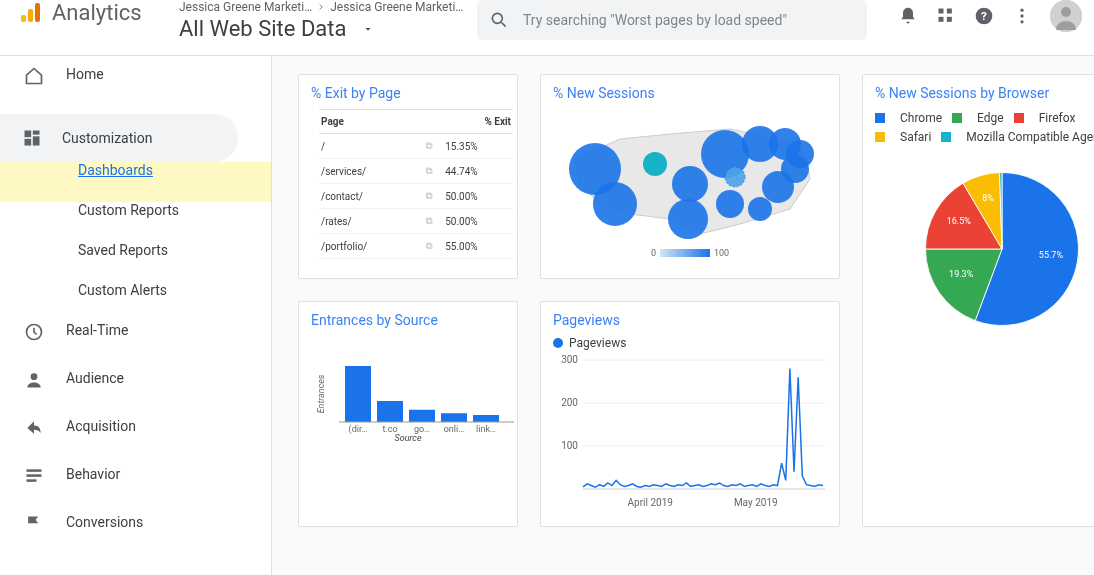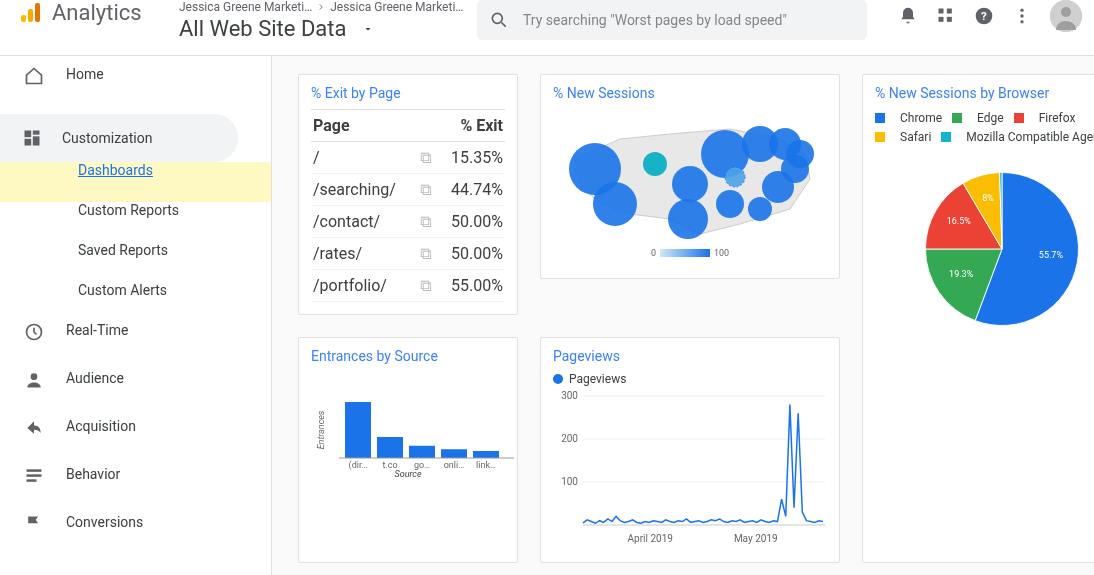--- a/index.html
+++ b/index.html
@@ -20,25 +20,25 @@
 .sidebar { width: 272px; border-right:1px solid #e0e0e0; overflow:hidden; padding-top:10px;}
 .nav-item { height:48px; display:flex; align-items:flex-start; gap:20px; padding:0 12px 0 22px; font-size:14px; color:#3c4043; cursor:pointer;}
 .nav-item.sub { padding-left: 78px; height:40px;}
 .nav-item.active-sub { background:#fef9c3; color:#1a73e8; border-right:0;text-decoration:underline;}
 .nav-item .icon { width:24px; color:#5f6368; display:flex; justify-content:center;}
 .pill { background:#f1f3f4; border-radius: 0 24px 24px 0; width: 238px; height:48px; margin-left:0; display:flex; align-items:center; padding-left:22px; gap:20px; font-size:14px;}
 .section-label { font-size:11px; color:#5f6368; padding: 14px 0 6px 22px; font-weight:500; letter-spacing:0.5px;}
 .content { flex:1; background:#fafafa; padding:18px 18px 18px 26px; display:grid; grid-template-columns: 220px 300px 280px; grid-auto-rows:min-content; gap:22px 22px; align-content:start; overflow:auto;}
 .card { background:#fff; border:1px solid #e0e0e0; border-radius:2px; padding:10px 12px 12px 12px; }
 .card-title { font-size:14px; color:#3b82f6; margin-bottom:8px;}
-.tbl { width:100%; font-size:16px; border-collapse:collapse;}
+.tbl { width:100%; font-size:10px; border-collapse:collapse;margin-left:8px;}
 .tbl th { text-align:left; border-top:1px solid #e0e0e0; border-bottom:1px solid #e0e0e0; padding:6px 2px; font-weight:700;}
 .tbl th:last-child { text-align:right;}
 .tbl td { border-bottom:1px solid #f1f1f1; padding:6px 2px;}
-.tbl td:last-child { text-align:right;}
+.tbl td:last-child { text-align:left;}
 .tbl td:nth-child(2){ color:#bbb; text-align:center; width:28px;}
 .card.exit { grid-column:1; grid-row:1; }
 .card.map { grid-column:2; grid-row:1; height:205px;}
 .card.browsers { grid-column:3; grid-row:1 / span 2; }
 .card.entrances { grid-column:1; grid-row:2; }
 .card.pageviews { grid-column:2; grid-row:2; }
 .legend { font-size:12px; line-height:1.5; margin-bottom:6px;}
 .legend span { display:inline-flex; align-items:center; gap:5px; margin-right:10px;}
 .sw { width:10px; height:10px;}
 .pie-wrap { display:flex; justify-content:center; padding:6px 0 6px 0;}
@@ -208,21 +208,21 @@
           <th>% Exit</th>
         </tr>
           </thead>
         <tbody id="exit-rows">
             <tr>
               <td>/</td>
               <td>⧉</td>
               <td>15.35%</td>
             </tr>
             <tr>
-              <td>/searching/</td>
+              <td>/services/</td>
               <td>⧉</td>
               <td>44.74%</td>
             </tr>
             <tr>
               <td>/contact/</td>
               <td>⧉</td>
               <td>50.00%</td>
             </tr>
             <tr>
               <td>/rates/</td>

